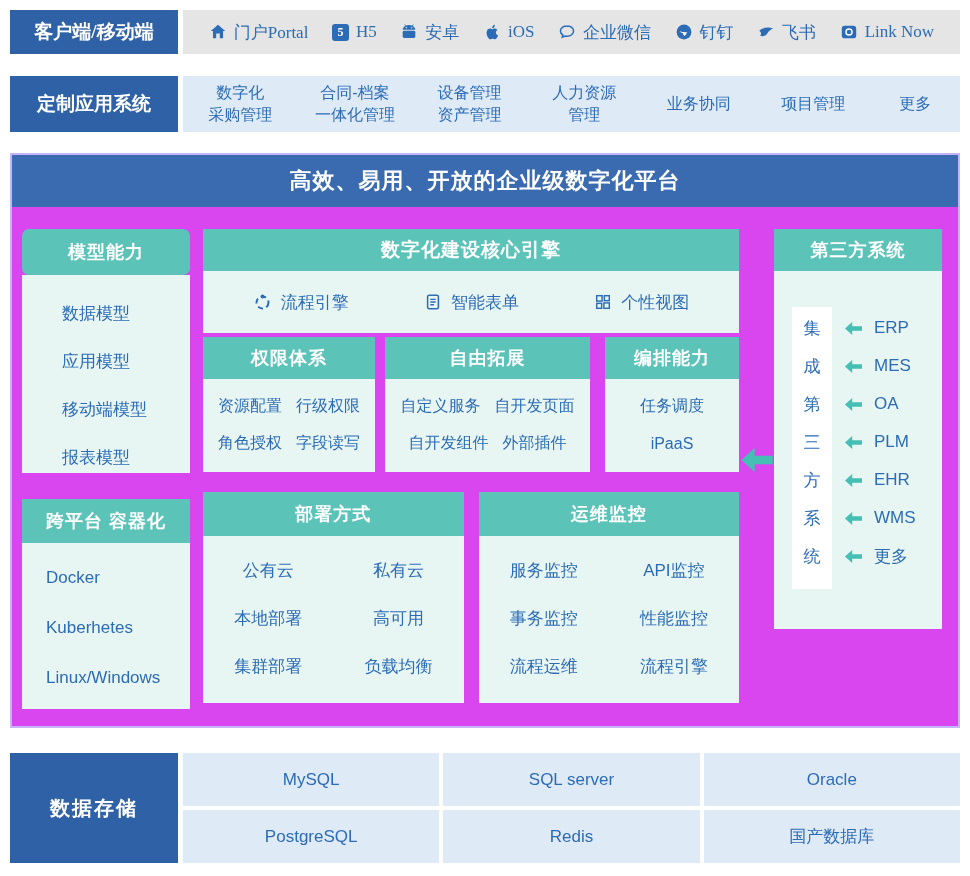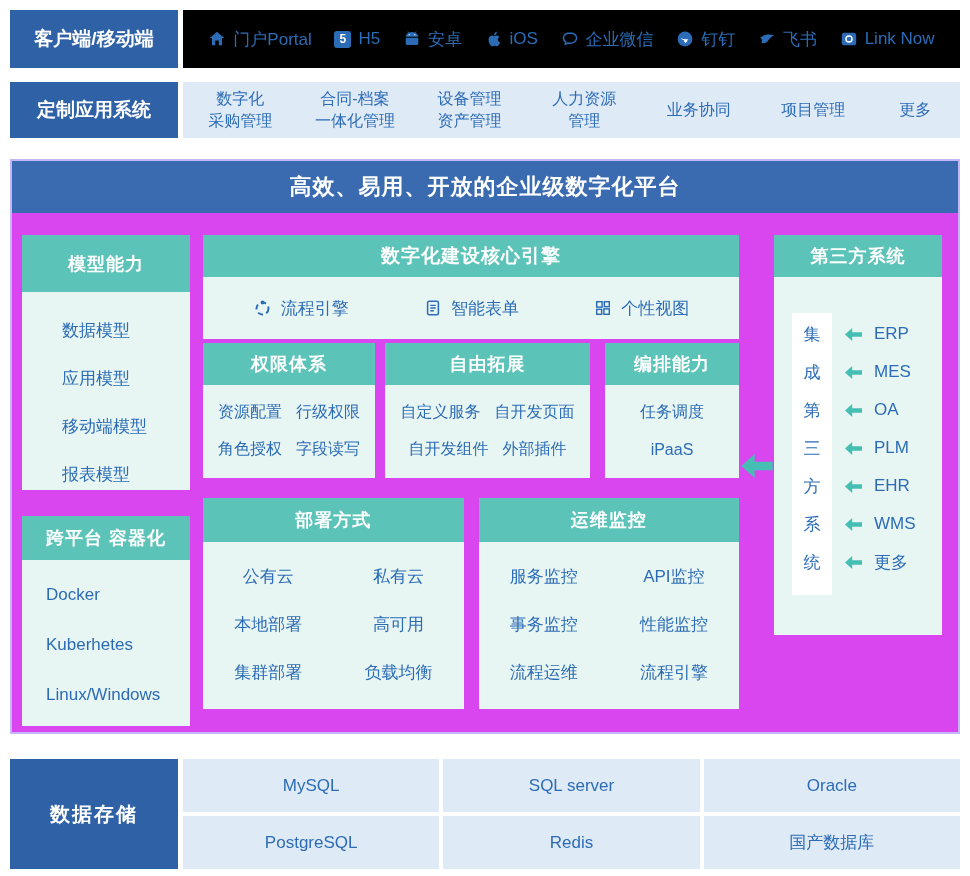--- a/index.html
+++ b/index.html
@@ -7,23 +7,23 @@
   body { font-family: "Liberation Sans", "DejaVu Sans", sans-serif; color: #2c6cb6; }
   .page { width: 970px; height: 876px; padding: 10px 10px 0 10px; }
 
   
   .band { display: flex; }
   .band-label {
     width: 168px; flex: 0 0 168px; background: #2e61a5; color: #fff;
     font-weight: 700; font-size: 19px;
     display: flex; align-items: center; justify-content: center;
   }
-  .client-band { height: 58px; margin-bottom: 14px; }
+  .client-band { height: 44px; margin-bottom: 22px; font-family: Liberation Serif, serif; }
   .client-items {
-    flex: 1; margin-left: 5px; background: #000000;
+    flex: 1; margin-left: 5px; background: #e5e5e5;
     display: flex; align-items: center; justify-content: space-around; padding: 0 14px;
   }
   .client-item { display: flex; align-items: center; gap: 7px; font-size: 17px; color: #2c6cb6; white-space: nowrap; }
   .client-item svg { display: block; }
   .h5-badge {
     width: 17px; height: 17px; background: #2c6cb6; color: #fff; border-radius: 3px;
     font-size: 12px; font-weight: 700; display: inline-flex; align-items: center; justify-content: center;
   }
 
   .custom-band { height: 56px; margin-bottom: 21px; }
@@ -44,21 +44,21 @@
   .col-left { width: 168px; flex: 0 0 168px; }
   .col-center { flex: 1; margin-left: 13px; min-width: 0; }
   .col-right { width: 168px; flex: 0 0 168px; margin-left: 35px; display: flex; flex-direction: column; }
 
   .sec-header {
     background: #5cc3b9; color: #fff; font-weight: 700; font-size: 18px;
     display: flex; align-items: center; justify-content: center; letter-spacing: 1px;
   }
   .sec-body { background: #e8f6f3; }
 
-  .model-header { height: 57px; }
+  .model-header { height: 46px; border-radius: 7px; }
   .model-body { height: 198px; padding: 14px 0 0 40px; }
   .model-item { height: 48px; display: flex; align-items: center; font-size: 17px; }
 
   .cross-block { margin-top: 26px; }
   .cross-header { height: 44px; }
   .cross-body { height: 166px; padding: 10px 0 0 24px; }
   .cross-item { height: 50px; display: flex; align-items: center; font-size: 17px; }
 
   .engine-header { height: 42px; font-size: 19px; }
   .engine-body { height: 62px; display: flex; align-items: center; justify-content: space-around; padding: 0 12px; }

